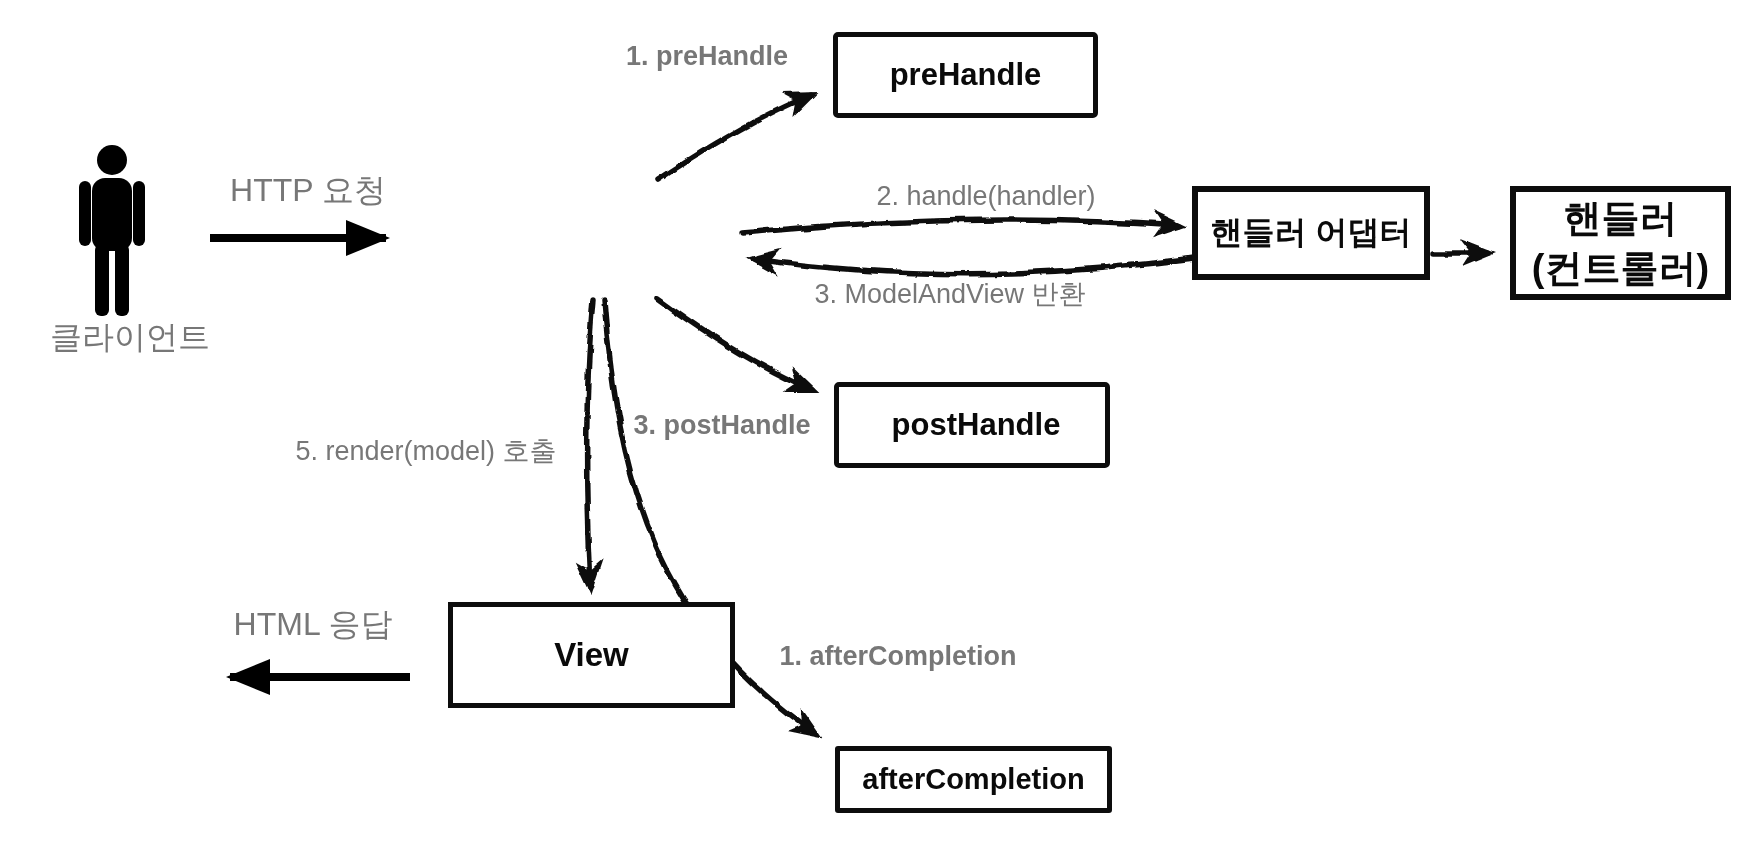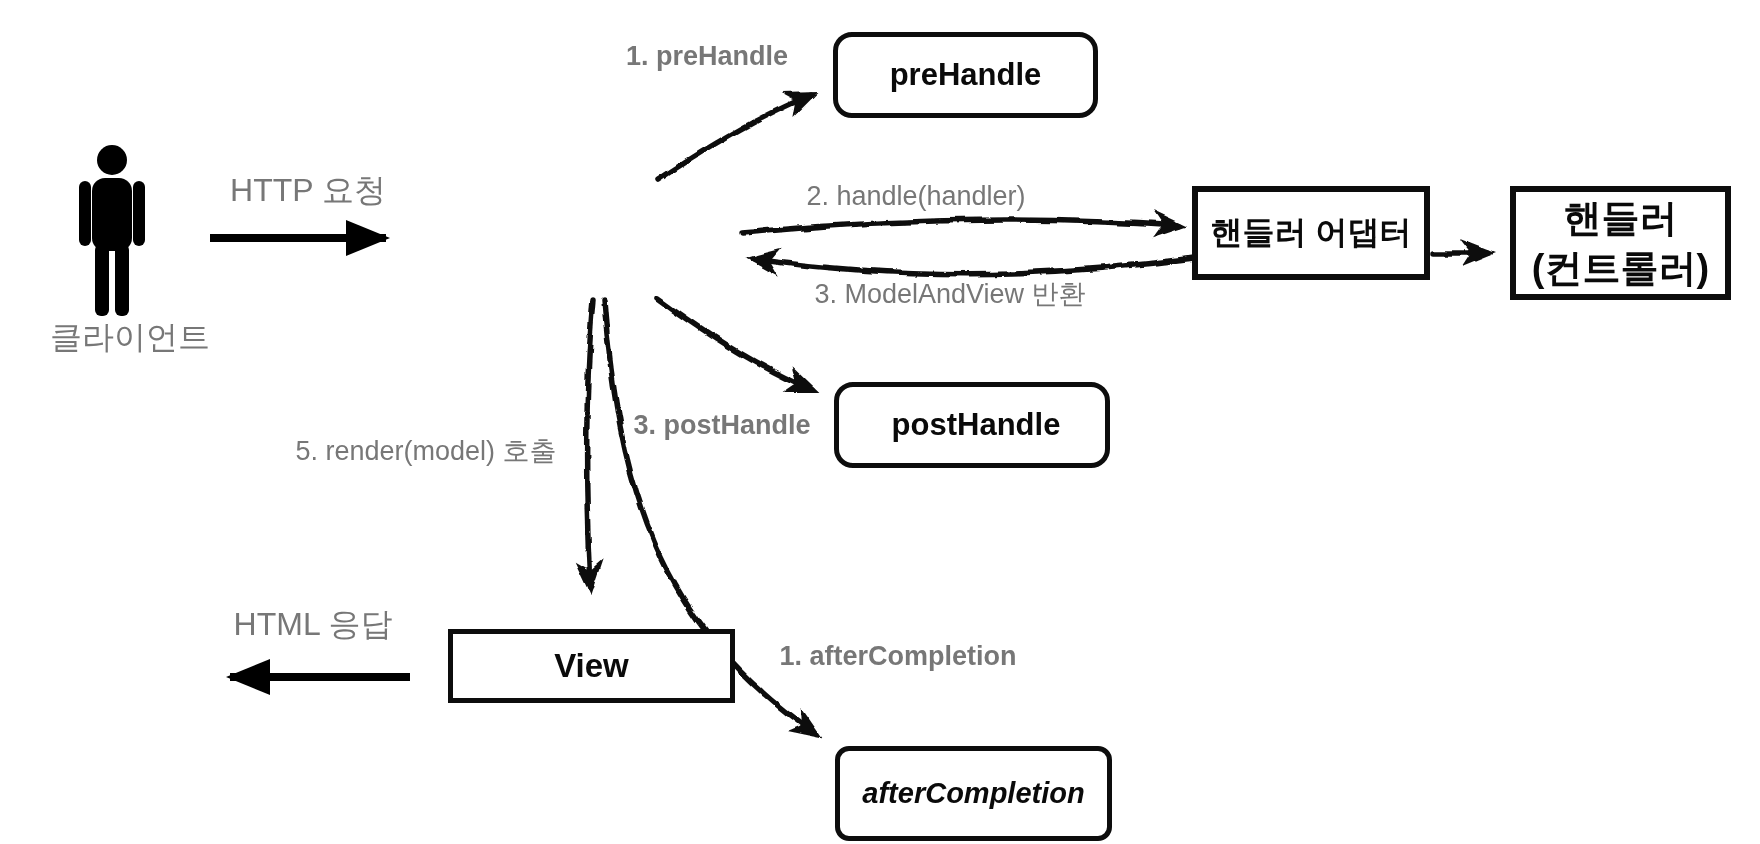--- a/index.html
+++ b/index.html
@@ -24,39 +24,39 @@
     border: 5px solid #0d0d0d;
     display: flex;
     flex-direction: column;
     align-items: center;
     justify-content: center;
     color: #0a0a0a;
     font-weight: bold;
     text-align: center;
     white-space: nowrap;
   }
-  .rounded { border-radius: 19px; }
+  .rounded { border-radius: 5px; }
   .dispatcher { left: 450px; top: 182px; width: 288px; height: 113px; font-size: 34px; line-height: 1.27; }
   .prehandle  { left: 833px; top: 32px;  width: 265px; height: 86px;  font-size: 31px; }
   .adapter    { left: 1192px; top: 186px; width: 238px; height: 94px; font-size: 32px; border-width: 6px; }
   .handler    { left: 1510px; top: 186px; width: 221px; height: 114px; font-size: 38px; line-height: 1.32; border-width: 6px; text-align: center; }
   .posthandle { left: 834px; top: 382px; width: 276px; height: 86px;  font-size: 31px; padding-left: 8px; }
-  .viewbox    { left: 448px; top: 602px; width: 287px; height: 74px;  font-size: 33px; margin-top: 27px; }
-  .aftercompletion { left: 835px; top: 746px; width: 277px; height: 95px; font-size: 29px; border-radius: 14px; font-style: italic; }
+  .viewbox    { left: 448px; top: 602px; width: 287px; height: 106px;  font-size: 33px; }
+  .aftercompletion { left: 835px; top: 746px; width: 277px; height: 67px; font-size: 29px; border-radius: 3px; }
   .glabel {
     position: absolute;
     color: #777777;
     white-space: nowrap;
     transform: translate(-50%, -50%);
     font-size: 27px;
   }
   .glabel.bold { font-weight: bold; }
   .glabel.big { font-size: 32px; }
   .lbl-step1 { left: 707px; top: 56px; }
-  .lbl-step2 { left: 916px; top: 196px; text-align: right; }
+  .lbl-step2 { left: 986px; top: 196px; text-align: right; }
   .lbl-step3 { left: 950px; top: 294px; }
   .lbl-step4 { left: 722px; top: 425px; }
   .lbl-step5 { left: 426px; top: 451px; }
   .lbl-step6 { left: 898px; top: 656px; }
   .lbl-http  { left: 308px; top: 191px; }
   .lbl-html  { left: 313px; top: 625px; }
   .lbl-client{ left: 114px; top: 338px; margin-left: 16px; }
 </style>
 </head>
 <body>

